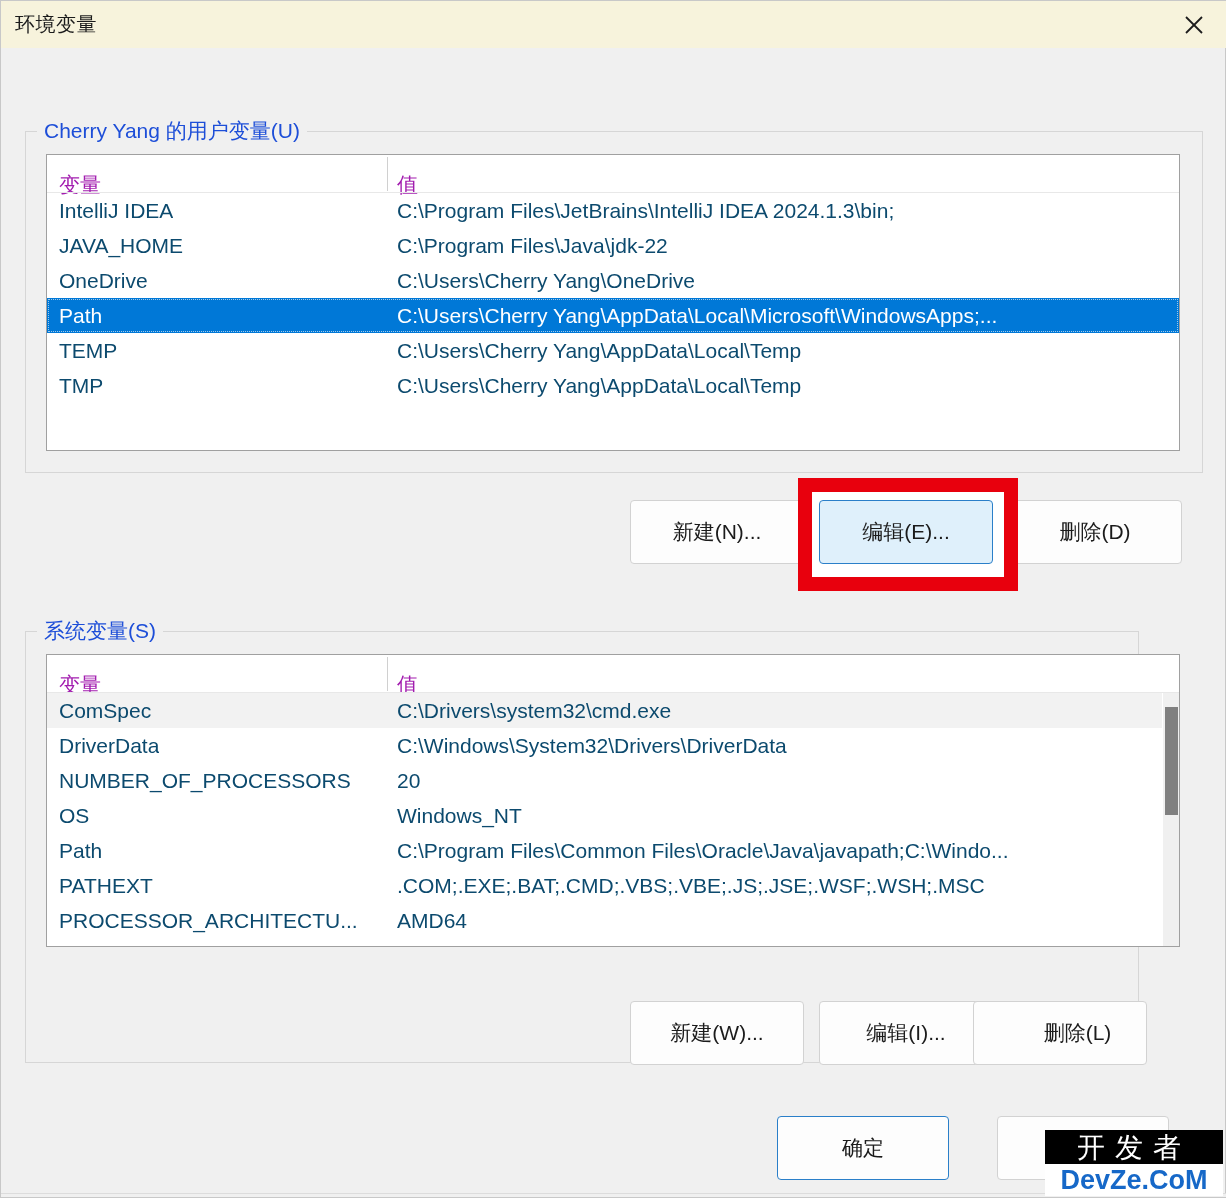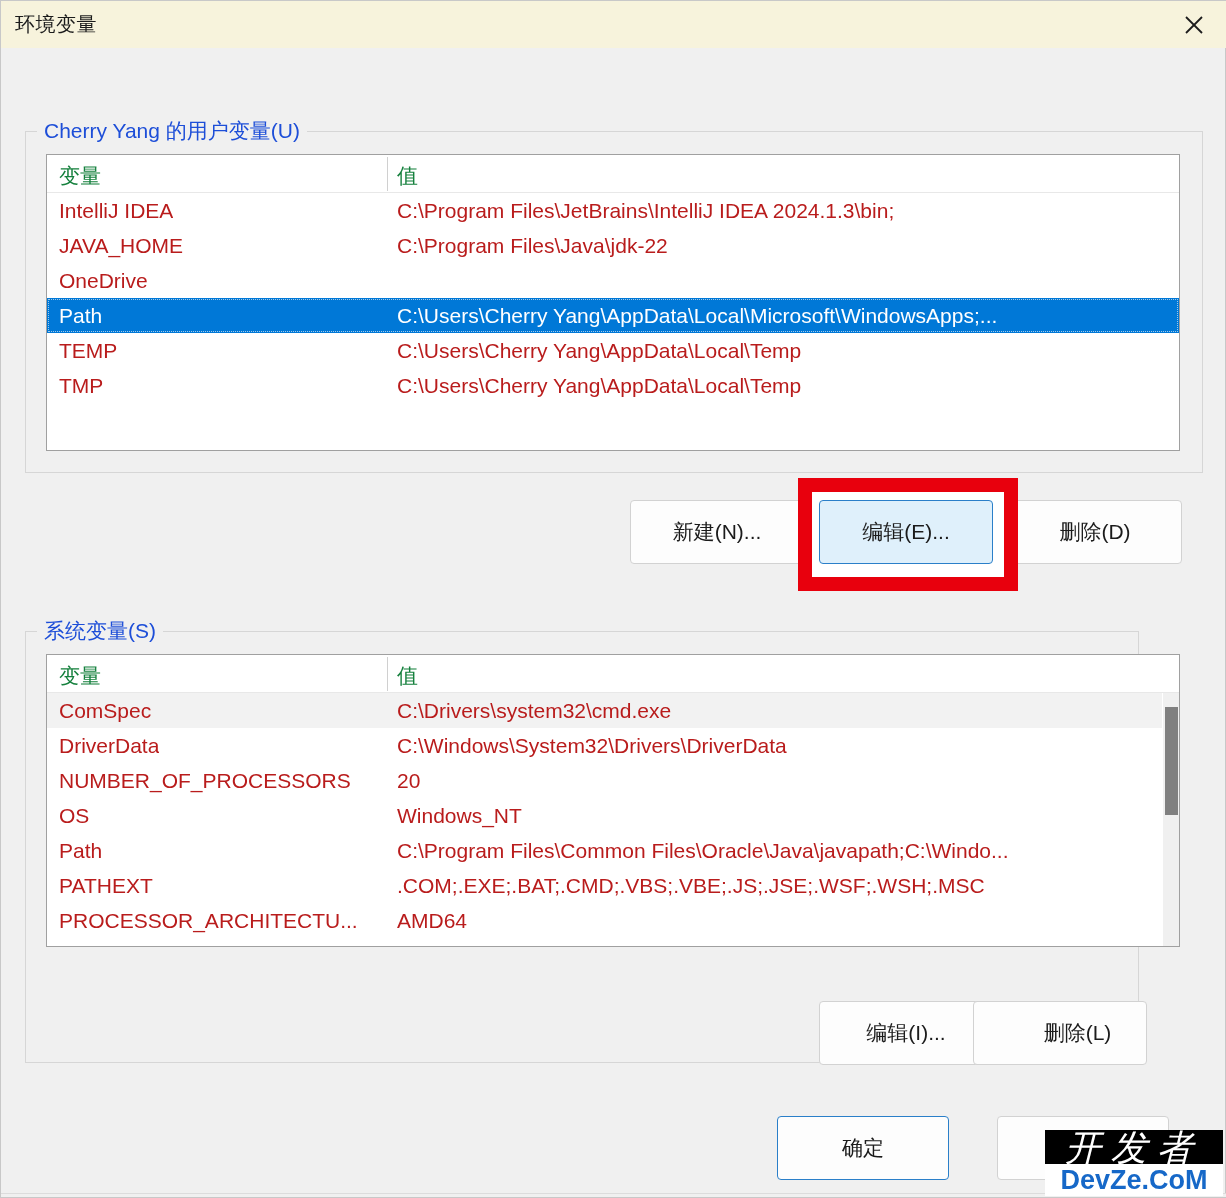--- a/index.html
+++ b/index.html
@@ -68,23 +68,23 @@
   #user-table   { left: 20px; top: 22px; width: 1134px; height: 297px; }
   #system-table { left: 20px; top: 22px; width: 1134px; height: 293px; }
 
   .thead {
     position: relative;
     height: 38px;
     background: #ffffff;
   }
   .thead .th {
     position: absolute;
-    top: 7px;
+    top: 16px;
     font-size: 21px;
-    color: #15803d;
+    color: #a21caf;
   }
   .th-name  { left: 12px; }
   .th-value { left: 350px; }
   .col-divider {
     position: absolute;
     left: 340px; top: 2px;
     width: 1px; height: 34px;
     background: #d0d0d0;
   }
   .head-rule {
@@ -92,21 +92,21 @@
     left: 0; right: 0; top: 37px;
     height: 1px; background: #e8e8e8;
   }
 
   .trow {
     position: relative;
     height: 35px;
     display: flex;
     align-items: center;
     font-size: 21px;
-    color: #b91c1c;
+    color: #0c4a6e;
     white-space: nowrap;
   }
   .trow .cell-name  { position: absolute; left: 12px;  max-width: 330px; overflow: hidden; text-overflow: ellipsis; }
   .trow .cell-value { position: absolute; left: 350px; max-width: 770px; overflow: hidden; text-overflow: ellipsis; }
 
   .trow.selected {
     background: #0078d7;
     color: #ffffff;
     outline: 1px dotted #9fc9ea;
     outline-offset: -2px;
@@ -182,25 +182,24 @@
     width: 178px; height: 66px;
     pointer-events: none;
     z-index: 40;
   }
   .wm-band {
     position: absolute;
     left: 0; top: 0;
     width: 178px; height: 36px;
     background: #000000;
     color: #ffffff;
-    font-size: 36px;
+    font-size: 28px;
     letter-spacing: 10px;
     display: flex; align-items: center; justify-content: center;
     font-family: "DejaVu Sans", sans-serif;
-    font-style: italic;
   }
   .wm-sub {
     position: absolute;
     left: 0; top: 34px;
     width: 178px; height: 32px;
     background: #ffffff;
     color: #1668c8;
     font-size: 27px;
     font-weight: bold;
     display: flex; align-items: center; justify-content: center;
@@ -246,20 +245,21 @@
       <div class="trow">
         <div class="cell-name">IntelliJ IDEA</div>
         <div class="cell-value">C:\Program Files\JetBrains\IntelliJ IDEA 2024.1.3\bin;</div>
       </div>
       <div class="trow">
         <div class="cell-name">JAVA_HOME</div>
         <div class="cell-value">C:\Program Files\Java\jdk-22</div>
       </div>
       <div class="trow">
         <div class="cell-name">OneDrive</div>
+        <div class="cell-value">C:\Users\Cherry Yang\OneDrive</div>
       </div>
       <div class="trow selected">
         <div class="cell-name">Path</div>
         <div class="cell-value">C:\Users\Cherry Yang\AppData\Local\Microsoft\WindowsApps;...</div>
       </div>
       <div class="trow">
         <div class="cell-name">TEMP</div>
         <div class="cell-value">C:\Users\Cherry Yang\AppData\Local\Temp</div>
       </div>
       <div class="trow">
@@ -316,20 +316,21 @@
         <div class="cell-name">PROCESSOR_IDENTIFIER</div>
         <div class="cell-value">Intel64 Family 6 Model 186 Stepping 2, GenuineIntel</div>
       </div>
 
       <div class="vscroll">
         <div class="vscroll-thumb"></div>
       </div>
     </div>
   </div>
 
+  <button class="btn" id="btn-sys-new">新建(W)...</button>
   <button class="btn" id="btn-sys-edit">编辑(I)...</button>
   <button class="btn" id="btn-sys-delete">删除(L)</button>
 
   <button class="btn default-btn" id="btn-ok">确定</button>
   <button class="btn" id="btn-cancel">取消</button>
 
   <div class="annotation-box"></div>
 
   <div class="watermark">
     <div class="wm-band">开发者</div>

